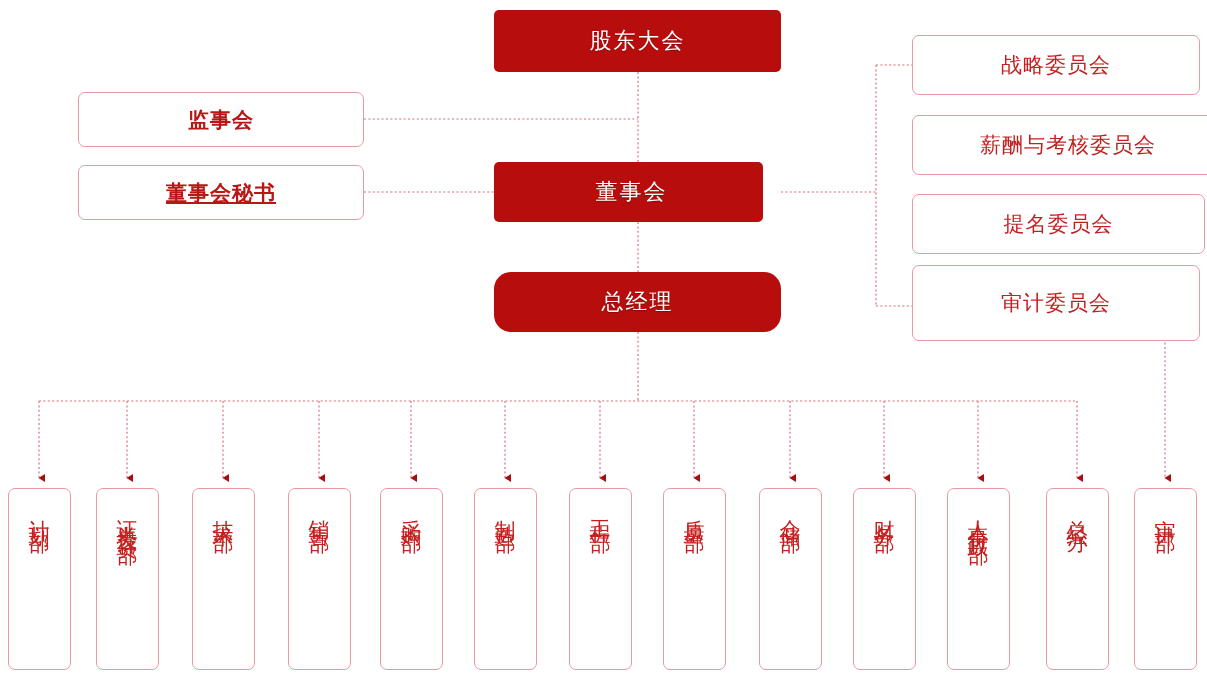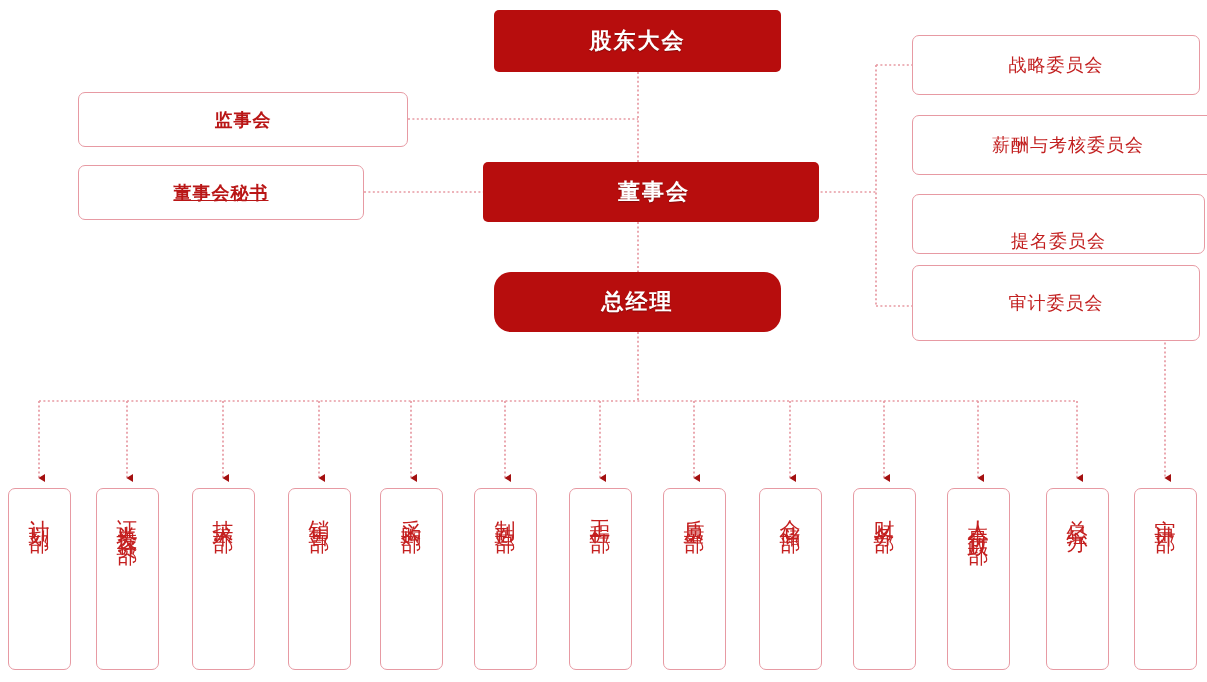--- a/index.html
+++ b/index.html
@@ -32,38 +32,38 @@
   .node-primary {
     position: absolute;
     z-index: 3;
     box-sizing: border-box;
     background: #b70d0d;
     border-radius: 5px;
     color: #ffffff;
     display: flex;
     align-items: center;
     justify-content: center;
-    font-weight: bold;
+    font-weight: normal;
     font-size: 22px;
     letter-spacing: 2px;
     text-shadow: 0 1px 1px rgba(0,0,0,0.28);
   }
   
   .node-outline {
     position: absolute;
     z-index: 3;
     box-sizing: border-box;
     background: #ffffff;
     border: 1.6px solid #e79aa3;
     border-radius: 7px;
     color: #c21f1f;
     display: flex;
     align-items: center;
     justify-content: center;
-    font-size: 18px;
+    font-size: 21px;
     letter-spacing: 1px;
   }
   .node-outline.bold-label {
     font-weight: bold;
     color: #b91616;
   }
   
   .node-dept {
     position: absolute;
     z-index: 3;
@@ -128,45 +128,45 @@
       <line x1="1077" y1="401" x2="1077" y2="478" marker-end="url(#arrow)"></line>
 
       <line x1="1165" y1="325" x2="1165" y2="478" marker-end="url(#arrow)"></line>
     </g>
   </svg>
 
   <div class="node-primary" style="left:494px; top:10px; width:287px; height:62px;">
     <span>股东大会</span>
   </div>
 
-  <div class="node-primary" style="left:483px; top:162px; width:336px; height:60px;padding-left:6px;">
+  <div class="node-primary" style="left:494px; top:162px; width:269px; height:60px;padding-left:6px;">
     <span>董事会</span>
   </div>
 
   <div class="node-primary" style="left:494px; top:272px; width:287px; height:60px;border-radius:17px;">
     <span>总经理</span>
   </div>
 
-  <div class="node-outline bold-label" style="left:78px; top:92px; width:330px; height:55px;">
+  <div class="node-outline bold-label" style="left:78px; top:92px; width:286px; height:55px;">
     <span>监事会</span>
   </div>
 
   <div class="node-outline bold-label" style="left:78px; top:165px; width:286px; height:55px;text-decoration:underline;">
     <span>董事会秘书</span>
   </div>
 
   <div class="node-outline" style="left:912px; top:35px; width:288px; height:60px;">
     <span>战略委员会</span>
   </div>
 
   <div class="node-outline" style="left:912px; top:115px; width:312px; height:60px;">
     <span>薪酬与考核委员会</span>
   </div>
 
-  <div class="node-outline" style="left:912px; top:194px; width:293px; height:60px;align-items:flex-end;">
+  <div class="node-outline" style="left:912px; top:194px; width:293px; height:60px;">
     <span>提名委员会</span>
   </div>
 
   <div class="node-outline" style="left:912px; top:265px; width:288px; height:76px;">
     <span>审计委员会</span>
   </div>
 
   <div class="node-dept" style="left:8px; top:488px; width:63px; height:182px;">
     <span class="dept-label">计划部</span>
   </div>

